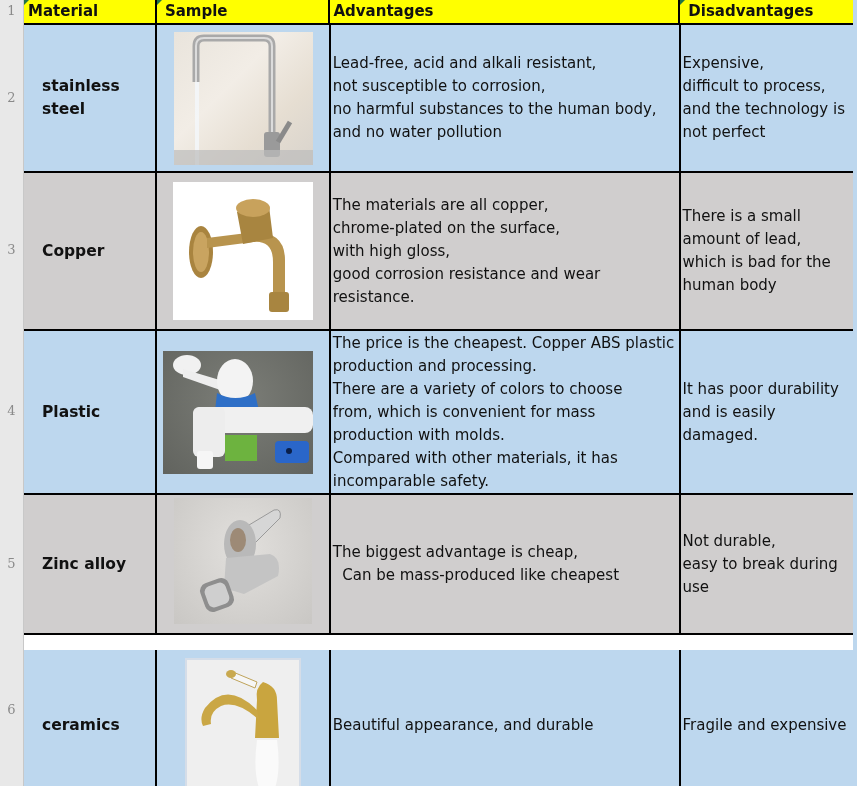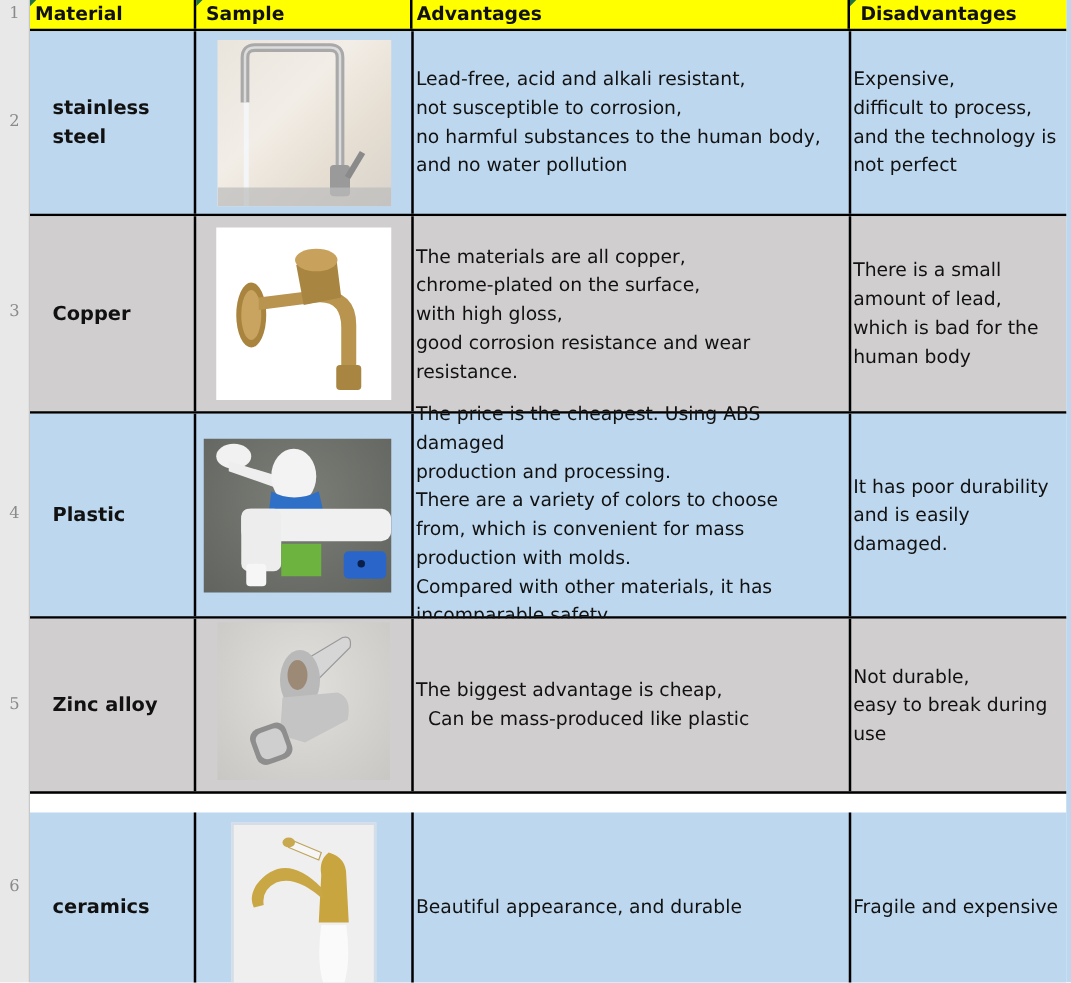--- a/index.html
+++ b/index.html
@@ -136,21 +136,21 @@
           <rect x="30" y="56" width="120" height="26" rx="8" fill="#f0f0f0"></rect>
           <rect x="30" y="56" width="32" height="50" rx="6" fill="#ededed"></rect>
           <rect x="34" y="100" width="16" height="18" rx="3" fill="#f6f6f6"></rect>
           <rect x="62" y="84" width="32" height="26" fill="#6db33f"></rect>
           <rect x="112" y="90" width="34" height="22" rx="4" fill="#2a66c9"></rect>
           <circle cx="126" cy="100" r="3" fill="#0a1f4a"></circle>
         </svg>
       </div>
     </div>
     <div class="cell c-adv">
-      <span class="multiline">The price is the cheapest. Using ABS damaged
+      <span class="multiline">The price is the cheapest. Copper ABS plastic
 production and processing.
 There are a variety of colors to choose
 from, which is convenient for mass
 production with molds.
 Compared with other materials, it has
 incomparable safety.</span>
     </div>
     <div class="cell c-dis">
       <span class="multiline">It has poor durability
 and is easily damaged.</span>
@@ -168,21 +168,21 @@
           <ellipse cx="66" cy="46" rx="16" ry="24" fill="#b9b9b9"></ellipse>
           <ellipse cx="64" cy="42" rx="8" ry="12" fill="#8a6a4a" opacity="0.6"></ellipse>
           <path d="M52 60 L96 56 Q108 60 104 78 L70 96 L50 90 Z" fill="#c4c4c4"></path>
           <rect x="28" y="82" width="30" height="30" rx="8" fill="#8e8e8e" transform="rotate(-20 43 97)"></rect>
           <rect x="32" y="86" width="22" height="22" rx="6" fill="#cfcfcf" transform="rotate(-20 43 97)"></rect>
         </svg>
       </div>
     </div>
     <div class="cell c-adv">
       <span class="multiline" style="white-space:pre;">The biggest advantage is cheap,
-  Can be mass-produced like plastic</span>
+  Can be mass-produced like cheapest</span>
     </div>
     <div class="cell c-dis">
       <span class="multiline">Not durable,
 easy to break during
 use</span>
     </div>
   </div>
 
   <div class="row blue" style="top:650px; height:151px; border-bottom:none;">
     <div class="cell c-mat">

